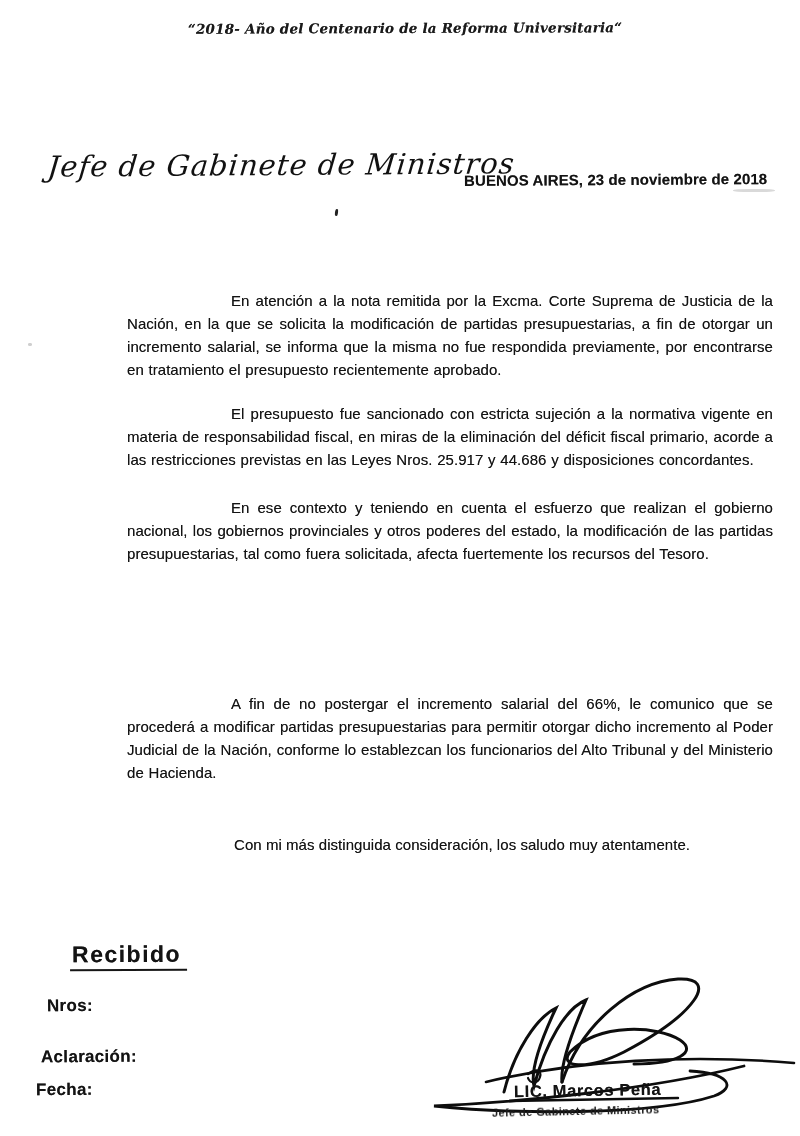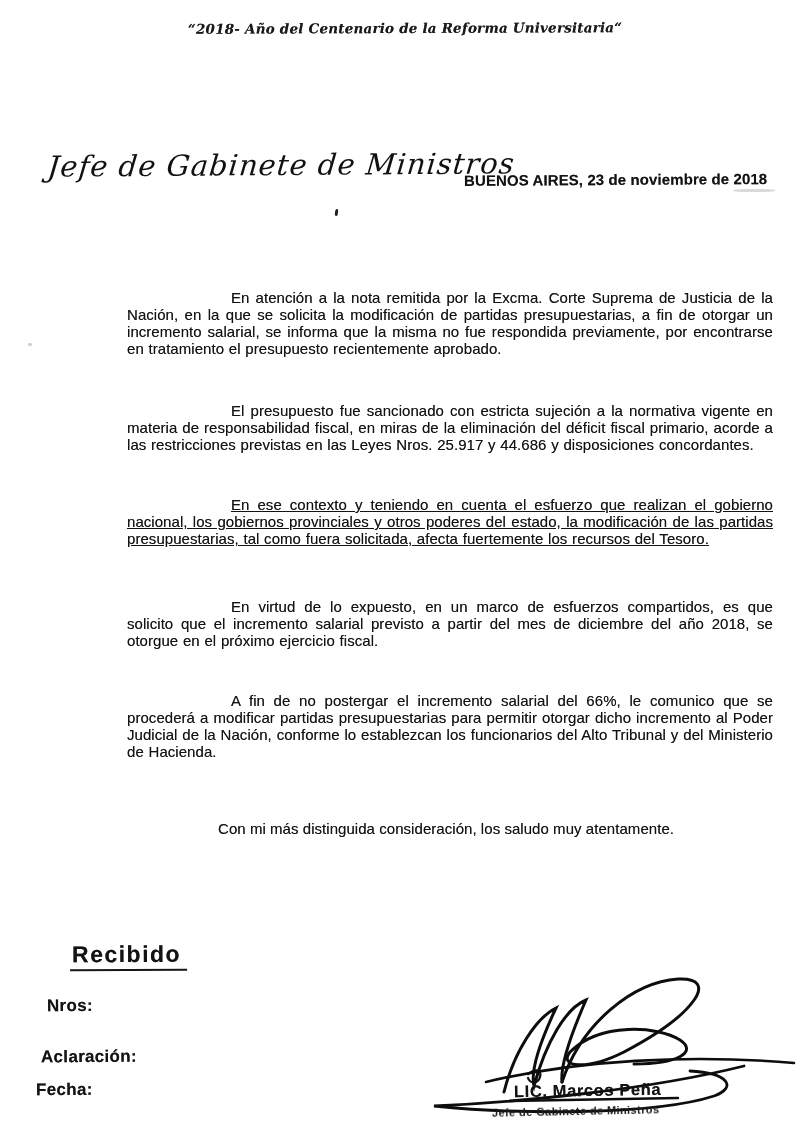--- a/index.html
+++ b/index.html
@@ -63,37 +63,37 @@
     font-weight: bold;
     letter-spacing: 0.1px;
     white-space: nowrap;
   }
   .para {
     position: absolute;
     left: 127px;
     width: 646px;
     margin: 0;
     font-size: 15px;
-    line-height: 17px;
+    line-height: 23px;
     text-align: justify;
     text-indent: 104px;
     letter-spacing: 0.05px;
     word-spacing: 0.5px;
   }
   .p1 { top: 289px; }
   .p2 { top: 402px; }
-  .p3 { top: 496px; text-decoration: underline; }
+  .p3 { top: 496px; }
   .p4 { top: 598px; }
   .p5 { top: 692px; }
   .closing {
     position: absolute;
     top: 820px;
     left: 127px;
     width: 646px;
-    margin: 0;
+    margin: 16px;
     font-size: 15px;
     text-indent: 91px;
     letter-spacing: 0.05px;
   }
   .recibido-title {
     position: absolute;
     top: 941px;
     left: 70px;
     font-size: 23px;
     font-weight: bold;
@@ -158,21 +158,20 @@
   <div class="header-quote scan-text">“2018- Año del Centenario de la Reforma Universitaria“</div>
 
   <div class="letterhead">Jefe de Gabinete de Ministros</div>
 
   <div class="dateline scan-text">BUENOS AIRES, 23 de noviembre de 2018</div>
 
 
   <p class="para p1 scan-text">En atención a la nota remitida por la Excma. Corte Suprema de Justicia de la Nación, en la que se solicita la modificación de partidas presupuestarias, a fin de otorgar un incremento salarial, se informa que la misma no fue respondida previamente, por encontrarse en tratamiento el presupuesto recientemente aprobado.</p>
   <p class="para p2 scan-text">El presupuesto fue sancionado con estricta sujeción a la normativa vigente en materia de responsabilidad fiscal, en miras de la eliminación del déficit fiscal primario, acorde a las restricciones previstas en las Leyes Nros. 25.917 y 44.686 y disposiciones concordantes.</p>
   <p class="para p3 scan-text">En ese contexto y teniendo en cuenta el esfuerzo que realizan el gobierno nacional, los gobiernos provinciales y otros poderes del estado, la modificación de las partidas presupuestarias, tal como fuera solicitada, afecta fuertemente los recursos del Tesoro.</p>
-  <p class="para p4 scan-text">En virtud de lo expuesto, en un marco de esfuerzos compartidos, es que solicito que el incremento salarial previsto a partir del mes de diciembre del año 2018, se otorgue en el próximo ejercicio fiscal.</p>
   <p class="para p5 scan-text">A fin de no postergar el incremento salarial del 66%, le comunico que se procederá a modificar partidas presupuestarias para permitir otorgar dicho incremento al Poder Judicial de la Nación, conforme lo establezcan los funcionarios del Alto Tribunal y del Ministerio de Hacienda.</p>
 
   <p class="closing scan-text">Con mi más distinguida consideración, los saludo muy atentamente.</p>
 
   <div class="recibido-title scan-text">Recibido</div>
 
   <div class="recv-label lbl-firma scan-text">Nros:</div>
 
   <div class="recv-label lbl-aclaracion scan-text">Aclaración:</div>
 

